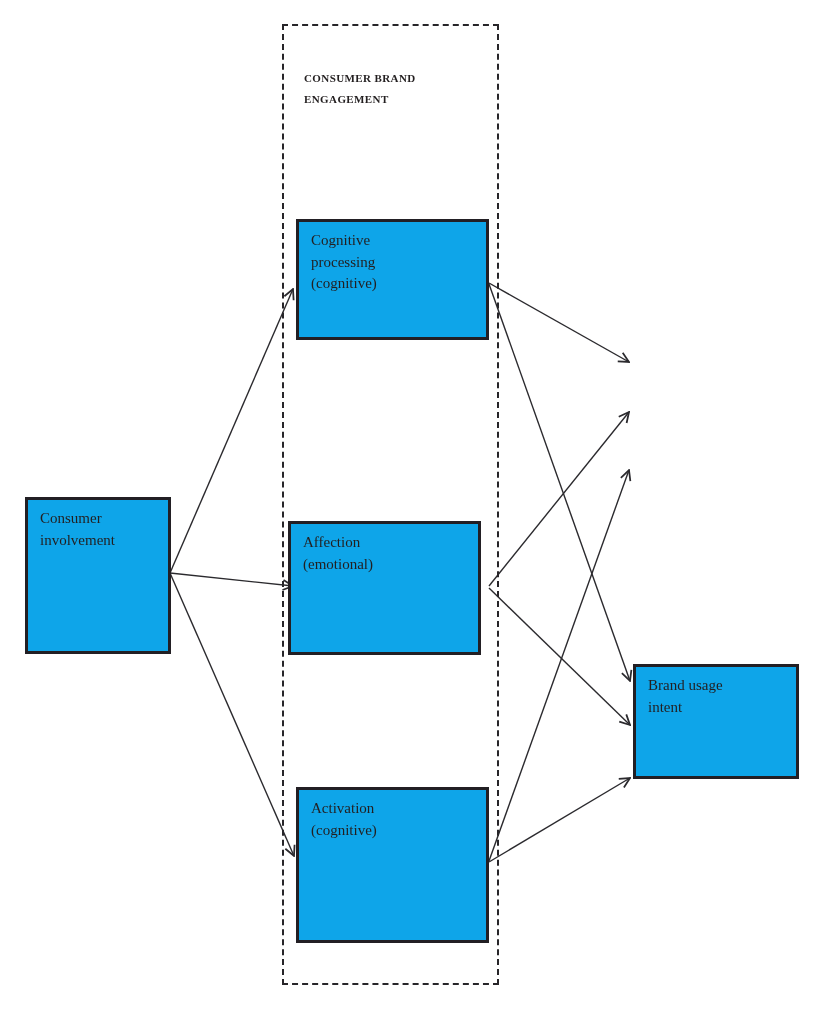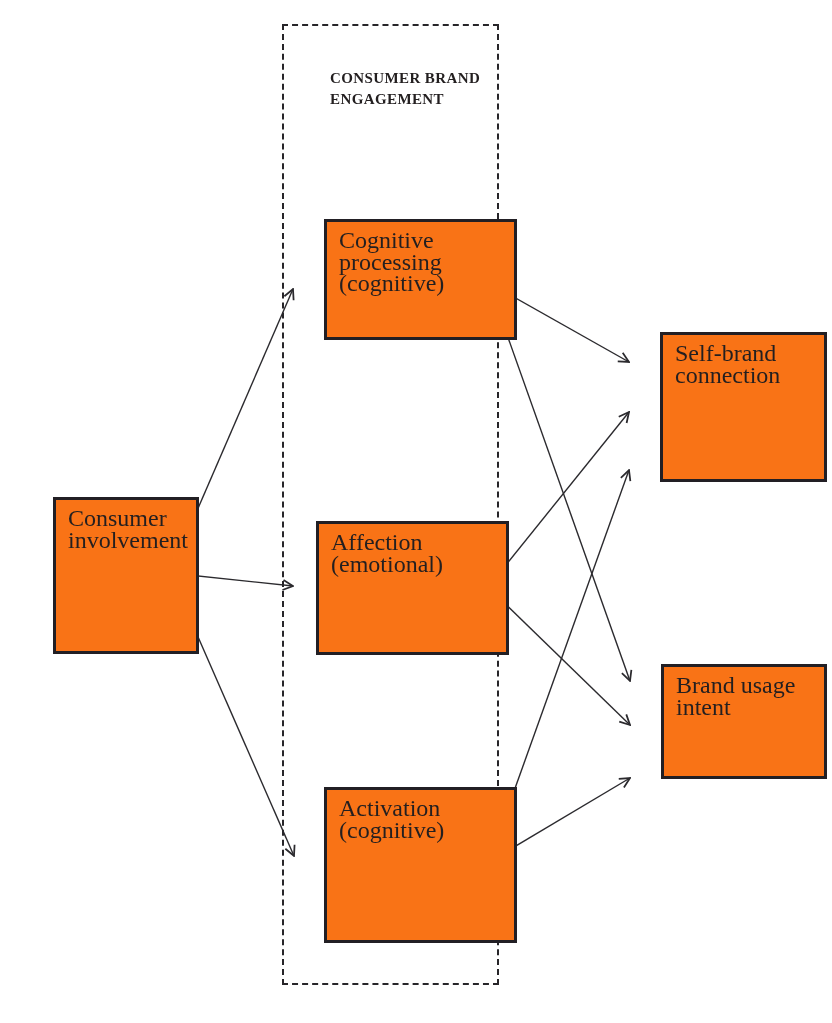--- a/index.html
+++ b/index.html
@@ -30,37 +30,35 @@
     width: 213px;
     height: 957px;
     border: 2px dashed #272529;
     background: transparent;
   }
   .engagement-title {
     position: absolute;
     left: 304px;
     top: 68px;
     width: 180px;
-    font-size: 15px;
+    font-size: 11px;
     font-weight: bold;
     line-height: 21px;
     letter-spacing: 0.4px;
     white-space: pre-line;
-    margin-left: 26px;
   }
   .node {
     position: absolute;
     box-sizing: border-box;
     border: 3.5px solid #221f24;
-    background: #f97316;
+    background: #0ea5e9;
     padding: 8px 12px;
-    font-size: 24px;
+    font-size: 15px;
     line-height: 21.5px;
     white-space: pre-line;
-    margin-left: 28px;
   }
   .node-consumer-involvement { left: 25px;  top: 497px; width: 146px; height: 157px; }
   .node-cognitive            { left: 296px; top: 219px; width: 193px; height: 121px; }
   .node-affection            { left: 288px; top: 521px; width: 193px; height: 134px; }
   .node-activation           { left: 296px; top: 787px; width: 193px; height: 156px; }
   .node-self-brand           { left: 632px; top: 332px; width: 167px; height: 150px; }
   .node-brand-usage          { left: 633px; top: 664px; width: 166px; height: 115px; }
 </style>
 </head>
 <body>
@@ -97,19 +95,17 @@
   <div class="node node-cognitive">Cognitive
 processing
 (cognitive)</div>
 
   <div class="node node-affection">Affection
 (emotional)</div>
 
   <div class="node node-activation">Activation
 (cognitive)</div>
 
-  <div class="node node-self-brand">Self-brand
-connection</div>
 
   <div class="node node-brand-usage">Brand usage
 intent</div>
 
 </div>
 
 </body></html>

